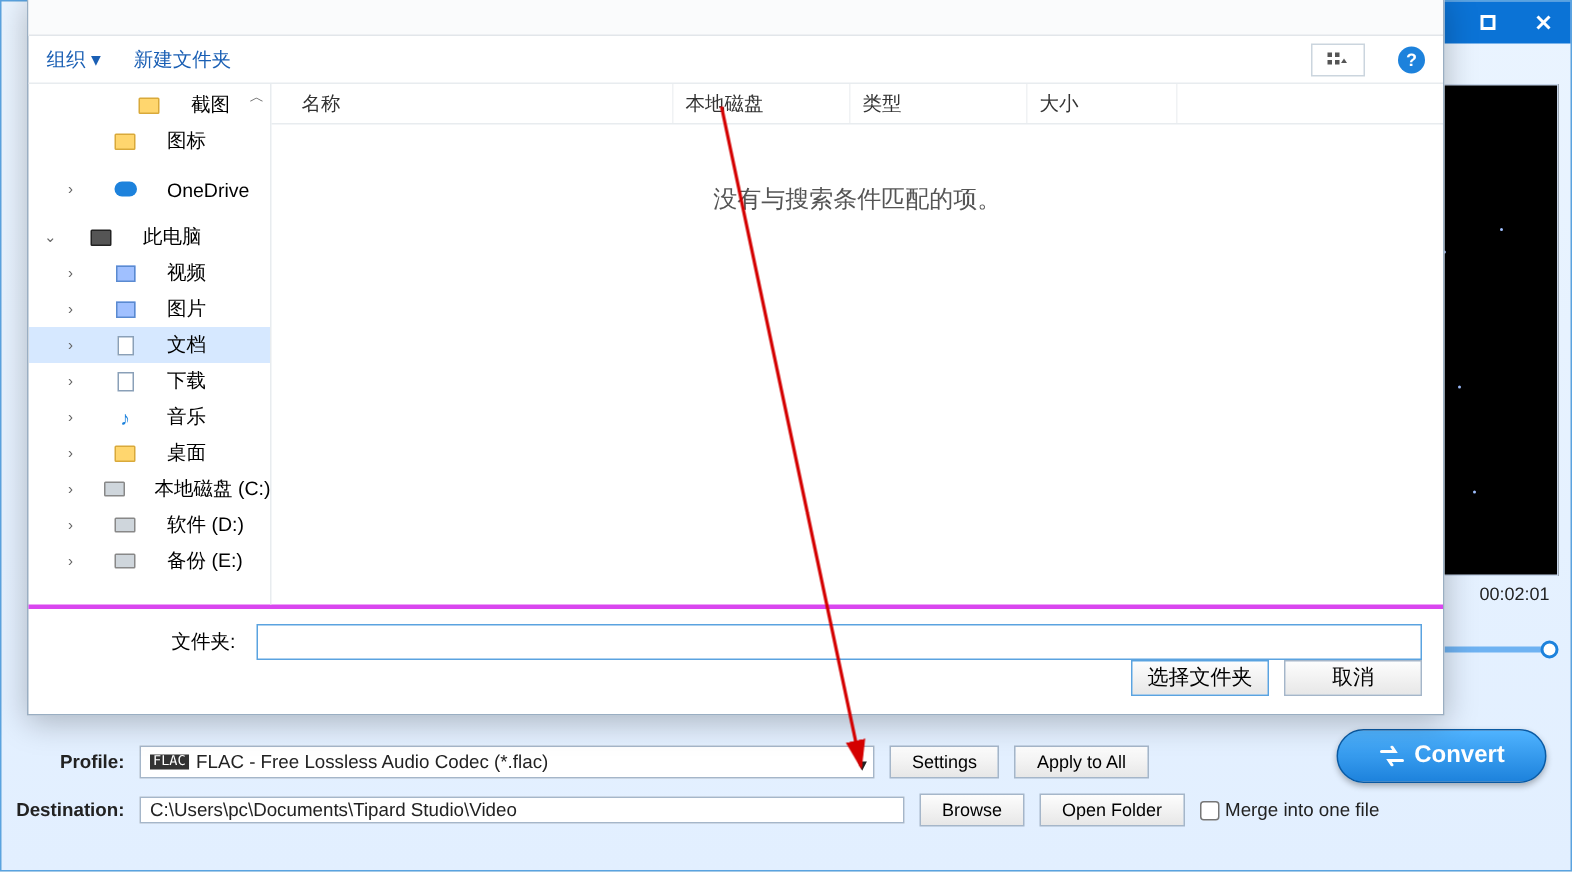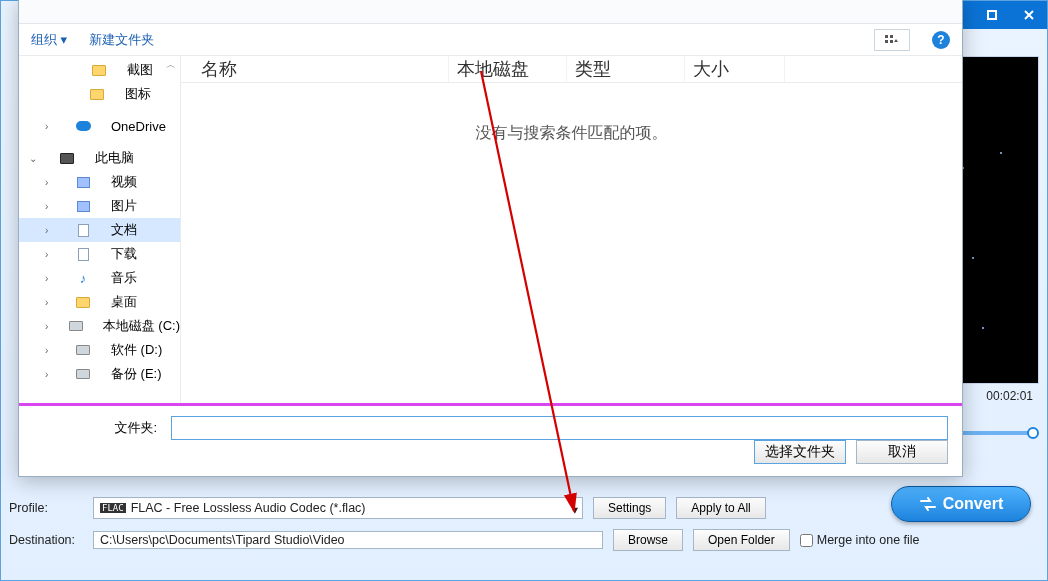--- a/index.html
+++ b/index.html
@@ -12,21 +12,21 @@
 .title-bar .tbtn svg { stroke: #fff; stroke-width: 2; fill: none; }
 
 .preview-pane { position: absolute; right: 8px; top: 55px; width: 268px; height: 328px; background: #000; border: 1px solid #c6d5ea; }
 .preview-pane .star { position: absolute; width: 2px; height: 2px; background: #a0c0ff; border-radius: 50%; }
 .preview-time { position: absolute; right: 14px; top: 388px; font-size: 12px; color: #222; }
 .timeline { position: absolute; left: 780px; right: 14px; top: 430px; height: 4px; background: #6eb2f2; border-radius: 2px; }
 .timeline .knob { position: absolute; right: -6px; top: -4px; width: 12px; height: 12px; border: 2px solid #1d82dc; background: #fff; border-radius: 50%; }
 
 .bottom-bar { position: absolute; left: 8px; right: 8px; bottom: 18px; height: 65px; display: flex; flex-direction: column; gap: 10px; font-size: 12.5px; color: #222; }
 .row { display: flex; align-items: center; gap: 10px; }
-.label { width: 74px; text-align: left; }
+.label { width: 74px; text-align: right; font-weight: bold; }
 .combo { flex: 0 0 490px; height: 22px; border: 1px solid #a5b6c9; background: #fff; display: flex; align-items: center; padding: 0 6px; position: relative; }
 .combo .badge { font-family: monospace; font-size: 9px; background: #333; color: #fff; padding: 0 2px; margin-right: 5px; }
 .combo .drop { position: absolute; right: 4px; top: 4px; }
 .pathbox { flex: 0 0 510px; height: 18px; border: 1px solid #a5b6c9; background: #fff; display: flex; align-items: center; padding: 0 6px; }
 .winbtn { height: 22px; padding: 0 14px; border: 1px solid #a5b6c9; background: linear-gradient(#fdfdfd,#e7e7e7); cursor: pointer; font-size: 12px; }
 .chk { display: flex; align-items: center; gap: 4px; }
 .chk input { width: 13px; height: 13px; }
 
 .convert-btn { position: absolute; right: 16px; bottom: 58px; width: 140px; height: 36px; border-radius: 20px; background: linear-gradient(#4fb3ff,#1d82dc); border: 1px solid #0a5aa3; color: #fff; font-size: 16px; font-weight: bold; display: flex; align-items: center; justify-content: center; gap: 6px; box-shadow: 0 2px 4px rgba(0,0,0,.3); cursor: pointer; }
 
@@ -41,21 +41,21 @@
 .dlg-body { flex: 1; display: flex; min-height: 0; }
 .tree { width: 162px; border-right: 1px solid #e8ecef; overflow-y: auto; font-size: 13px; padding-top: 2px; position: relative; }
 .tree .item { display: flex; align-items: center; height: 24px; padding-left: 10px; gap: 20px; cursor: pointer; white-space: nowrap; }
 .tree .item.sel { background: #d6e8ff; }
 .tree .item .twisty { width: 10px; display: inline-block; color: #666; font-size: 10px; }
 .tree .item .ic { width: 16px; height: 16px; display: flex; align-items: center; justify-content: center; }
 .tree-sep { height: 8px; }
 .tree .scroll-up { position: absolute; right: 2px; top: 2px; width: 12px; color: #666; font-size: 10px; }
 
 .listing { flex: 1; display: flex; flex-direction: column; }
-.cols { display: flex; height: 27px; border-bottom: 1px solid #e8ecef; font-size: 18px; color: #333; align-items: center; }
+.cols { display: flex; height: 27px; border-bottom: 1px solid #e8ecef; font-size: 13px; color: #333; align-items: center; }
 .cols .col { padding: 0 8px; border-right: 1px solid #f0f2f4; height: 100%; display: flex; align-items: center; }
 .c-name { width: 268px; padding-left: 20px !important; }
 .c-date { width: 118px; }
 .c-type { width: 118px; }
 .c-size { width: 100px; }
 .empty { flex: 1; display: flex; justify-content: center; padding-top: 40px; font-size: 16px; color: #555; }
 
 .dlg-foot { padding: 10px 14px 12px; border-top: 3px solid #d946ef; display: flex; flex-direction: column; font-size: 13px; }
 .foot-row { display: flex; align-items: center; gap: 8px; }
 .folder-label { width: 130px; text-align: right; padding-right: 6px; }
@@ -168,21 +168,21 @@
     <div class="dlg-body">
       <div class="tree" id="tree">
         <span class="scroll-up">︿</span>
       <div class="item" style="padding-left: 42px;">
             <span class="twisty"></span>
             <span class="ic">
               <span class="ic-folder"></span>
             </span>
             <span>截图</span>
           </div>
-          <div class="item" style="padding-left: 40px;">
+          <div class="item" style="padding-left: 26px;">
             <span class="twisty"></span>
             <span class="ic">
               <span class="ic-folder"></span>
             </span>
             <span>图标</span>
           </div>
           <div class="tree-sep"></div>
           <div class="item" style="padding-left: 26px;">
             <span class="twisty">›</span>
             <span class="ic">

